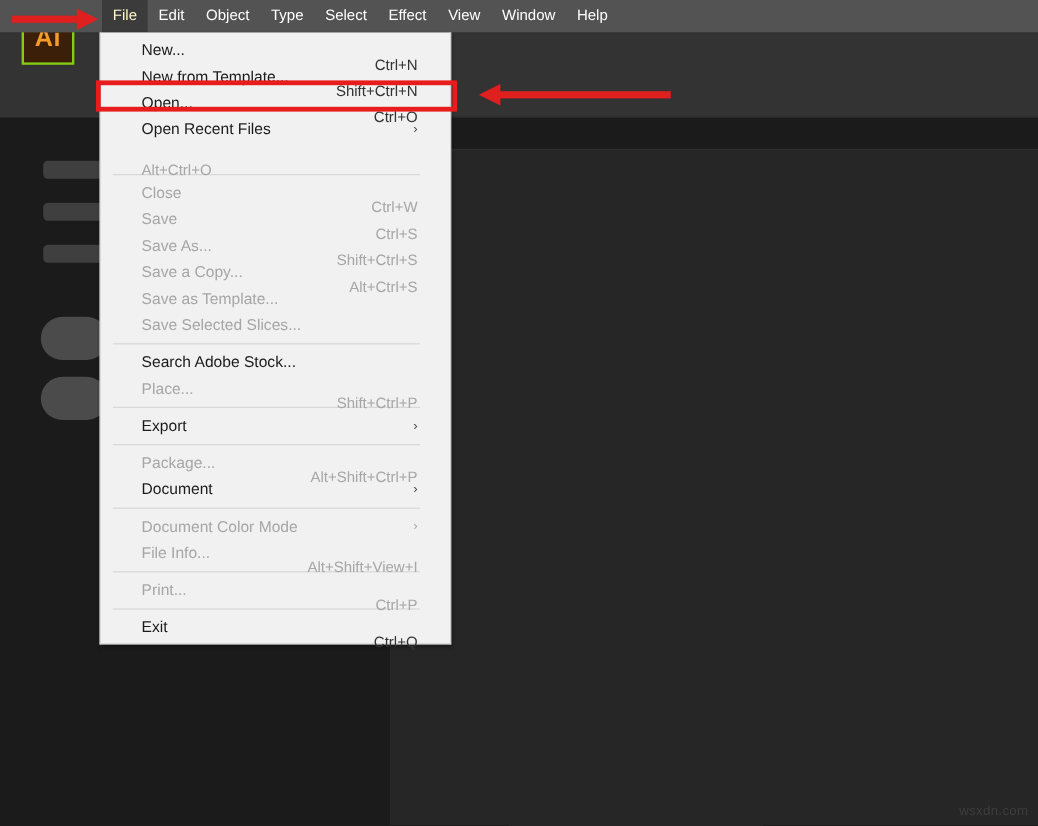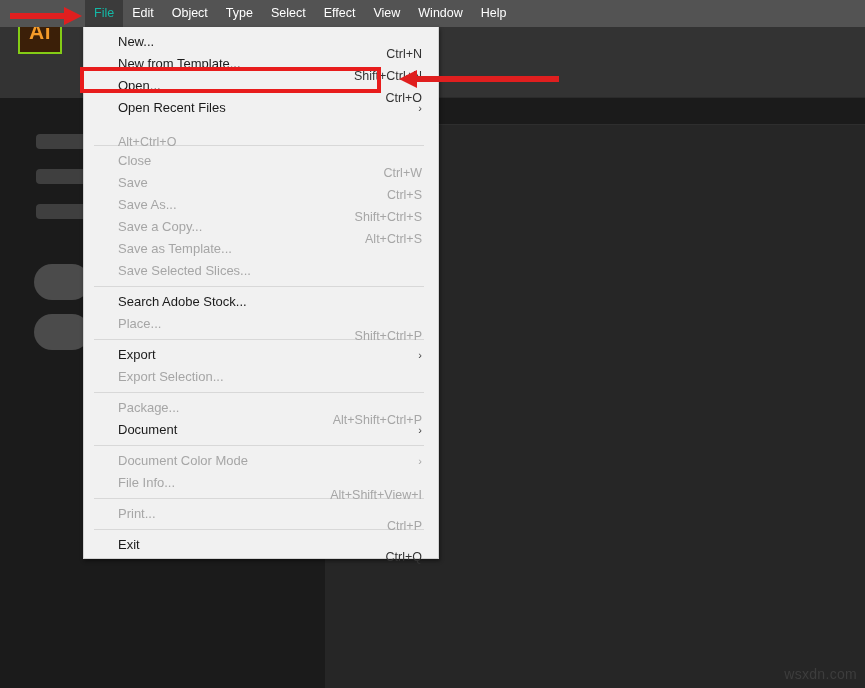--- a/index.html
+++ b/index.html
@@ -31,21 +31,21 @@
     height: 27px;
     line-height: 27px;
     padding: 0 9px;
     color: #ffffff;
     font-size: 12.5px;
     white-space: nowrap;
     cursor: default;
   }
   .menu-item.active {
     background: #3b3b3b;
-    color: #14b8a6;
+    color: #fef9c3;
   }
 
   
   .top-band {
     position: absolute;
     left: 0; top: 27px;
     width: 865px; height: 71px;
     background: #333333;
   }
   .top-band-sep {
@@ -106,26 +106,26 @@
     position: absolute;
     background: #3f3f3f;
   }
   .ph-thin { height: 15px; border-radius: 4px; }
   .ph-thick { height: 36px; border-radius: 18px; background: #4b4b4b; }
 
   
   .dropdown {
     position: absolute;
     left: 83px; top: 27px;
-    width: 356px;
+    width: 293px;
     background: #f1f1f1;
     border: 1px solid #d2d2d2;
     border-top: none;
     box-sizing: border-box;
-    padding: 4px 4px 2px 0;
+    padding: 4px 15px 2px 0;
     box-shadow: 1px 2px 4px rgba(0,0,0,0.45);
   }
   .mi {
     position: relative;
     height: 22px;
     line-height: 22px;
     display: flex;
     align-items: center;
     padding: 0 12px 0 34px;
     font-size: 13px;
@@ -186,21 +186,21 @@
     width: 0; height: 0;
     border-top: 9px solid transparent;
     border-bottom: 9px solid transparent;
     border-left: 18px solid #e01f1f;
   }
 
   .watermark {
     position: absolute;
     right: 8px; bottom: 6px;
     color: #3d3d3d;
-    font-size: 14px;
+    font-size: 11px;
     letter-spacing: 0.3px;
   }
 </style>
 </head>
 <body>
 
 <div id="screen">
 
   <div class="workspace"></div>
   <div class="canvas-right-top-edge"></div>
@@ -284,23 +284,20 @@
       </div>
       <div class="mi disabled">
         <span class="label">Place...</span>
         <span class="accel">Shift+Ctrl+P</span>
       </div>
       <div class="sep"></div>
       <div class="mi">
         <span class="label">Export</span>
         <span class="arrow">›</span>
       </div>
-      <div class="mi disabled">
-        <span class="label">Export Selection...</span>
-      </div>
       <div class="sep"></div>
       <div class="mi disabled">
         <span class="label">Package...</span>
         <span class="accel">Alt+Shift+Ctrl+P</span>
       </div>
       <div class="mi">
         <span class="label">Document</span>
         <span class="arrow">›</span>
       </div>
       <div class="sep"></div>

